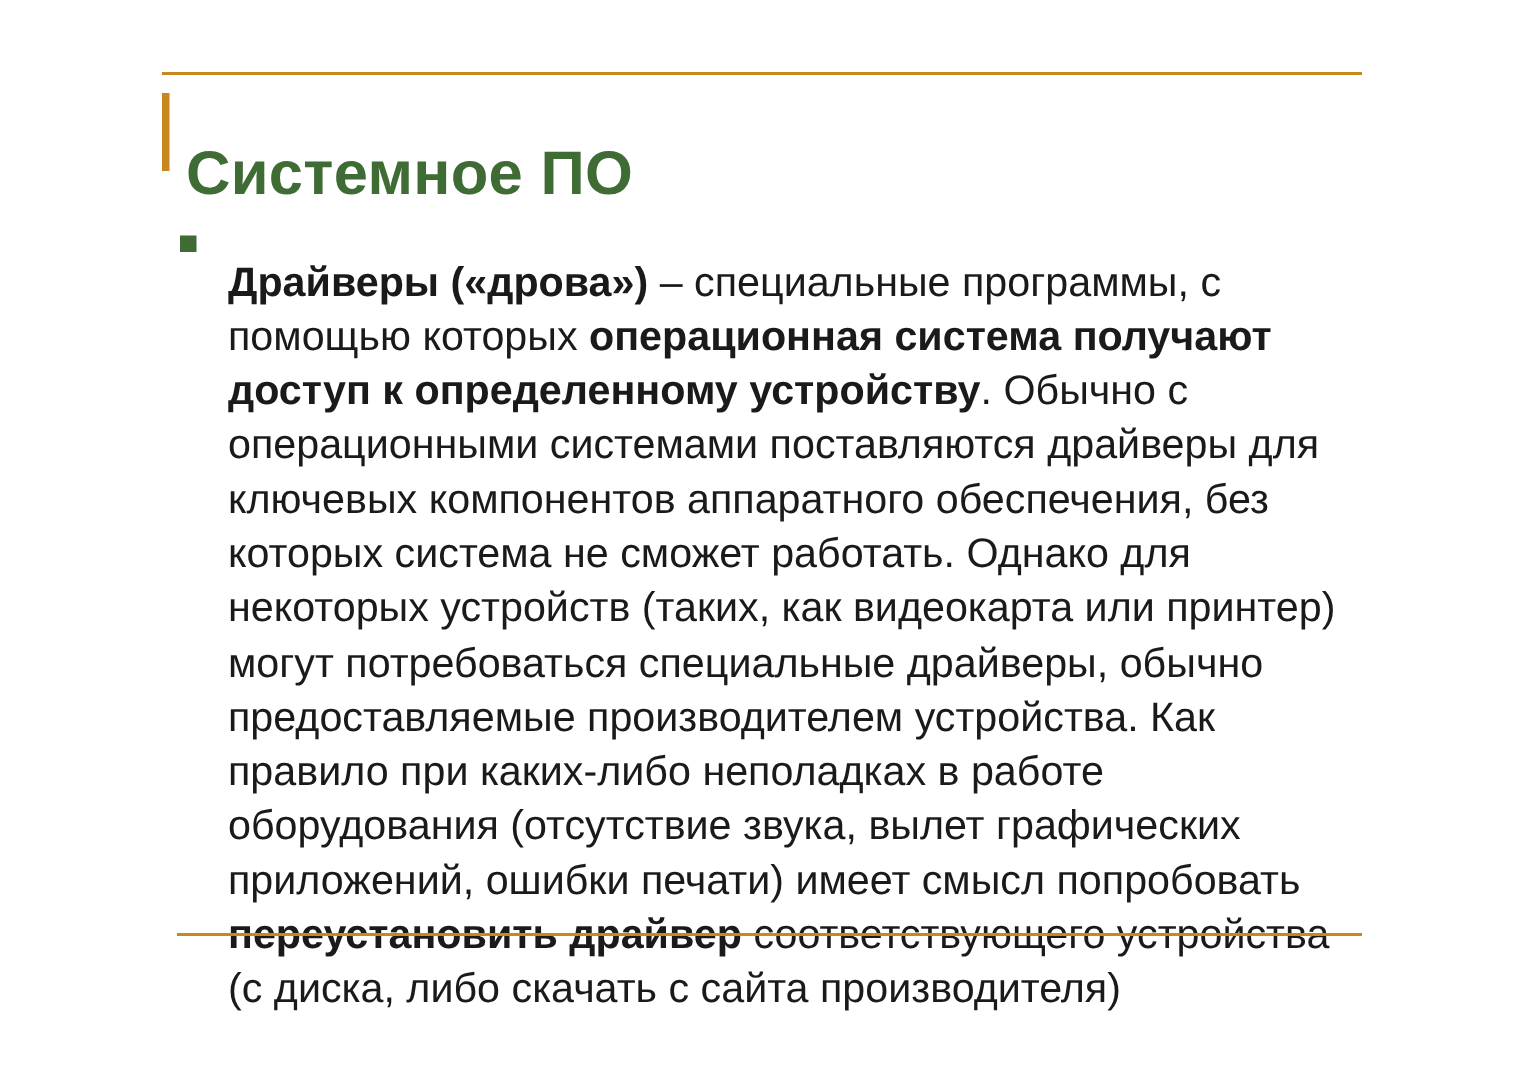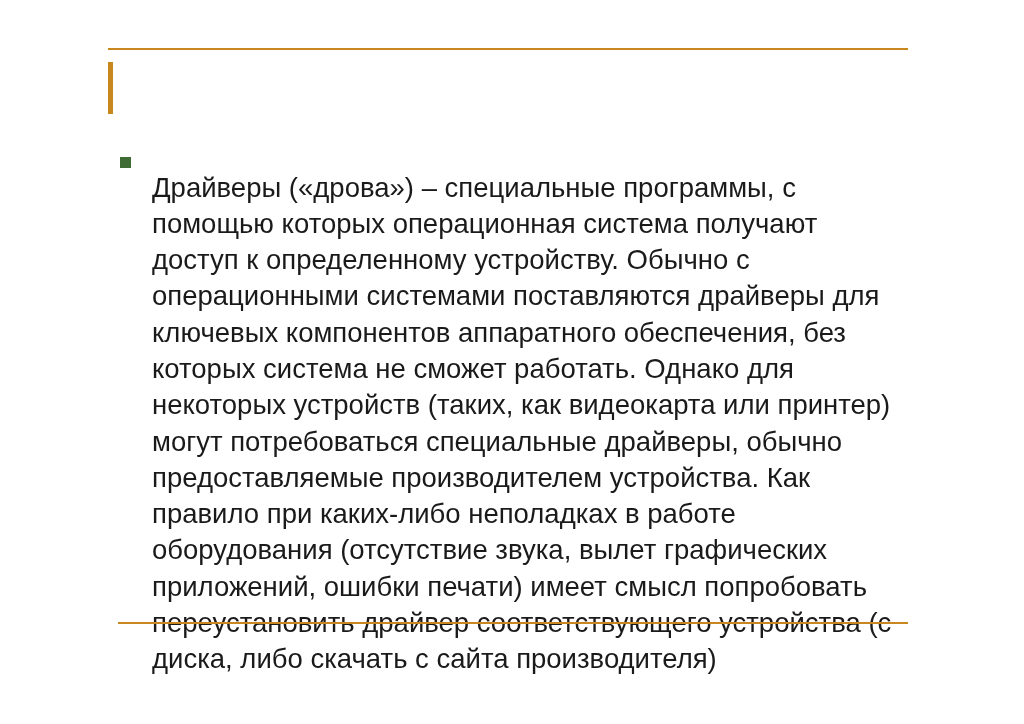--- a/index.html
+++ b/index.html
@@ -73,32 +73,33 @@
   }
   .bullet-text {
     flex: 1 1 auto;
     font-size: 27.5px;
     line-height: 36.3px;
     color: #1a1a1a;
     text-align: left;
     word-spacing: 0px;
   }
   .bullet-text b {
-    font-weight: normal;
+    font-weight: bold;
   }
 </style>
 </head>
 <body>
 
 <div class="slide">
 
   <div class="rule-top"></div>
 
   <div class="title-bar"></div>
 
+  <h1 class="title">Системное ПО</h1>
 
   <div class="body-block">
     <div class="bullet-row">
       <span class="bullet-mark"></span>
       <p class="bullet-text"><b>Драйверы («дрова»)</b><span> – специальные программы, с помощью которых </span><b>операционная система получают доступ к определенному устройству</b><span>. Обычно с операционными системами поставляются драйверы для ключевых компонентов аппаратного обеспечения, без которых система не сможет работать. Однако для некоторых устройств (таких, как видеокарта или принтер) могут потребоваться специальные драйверы, обычно предоставляемые производителем устройства. Как правило при каких-либо неполадках в работе оборудования (отсутствие звука, вылет графических приложений, ошибки печати) имеет смысл попробовать </span><b>переустановить драйвер</b><span> соответствующего устройства (с диска, либо скачать с сайта производителя)</span></p>
     </div>
   </div>
 
   <div class="rule-bottom"></div>
 

